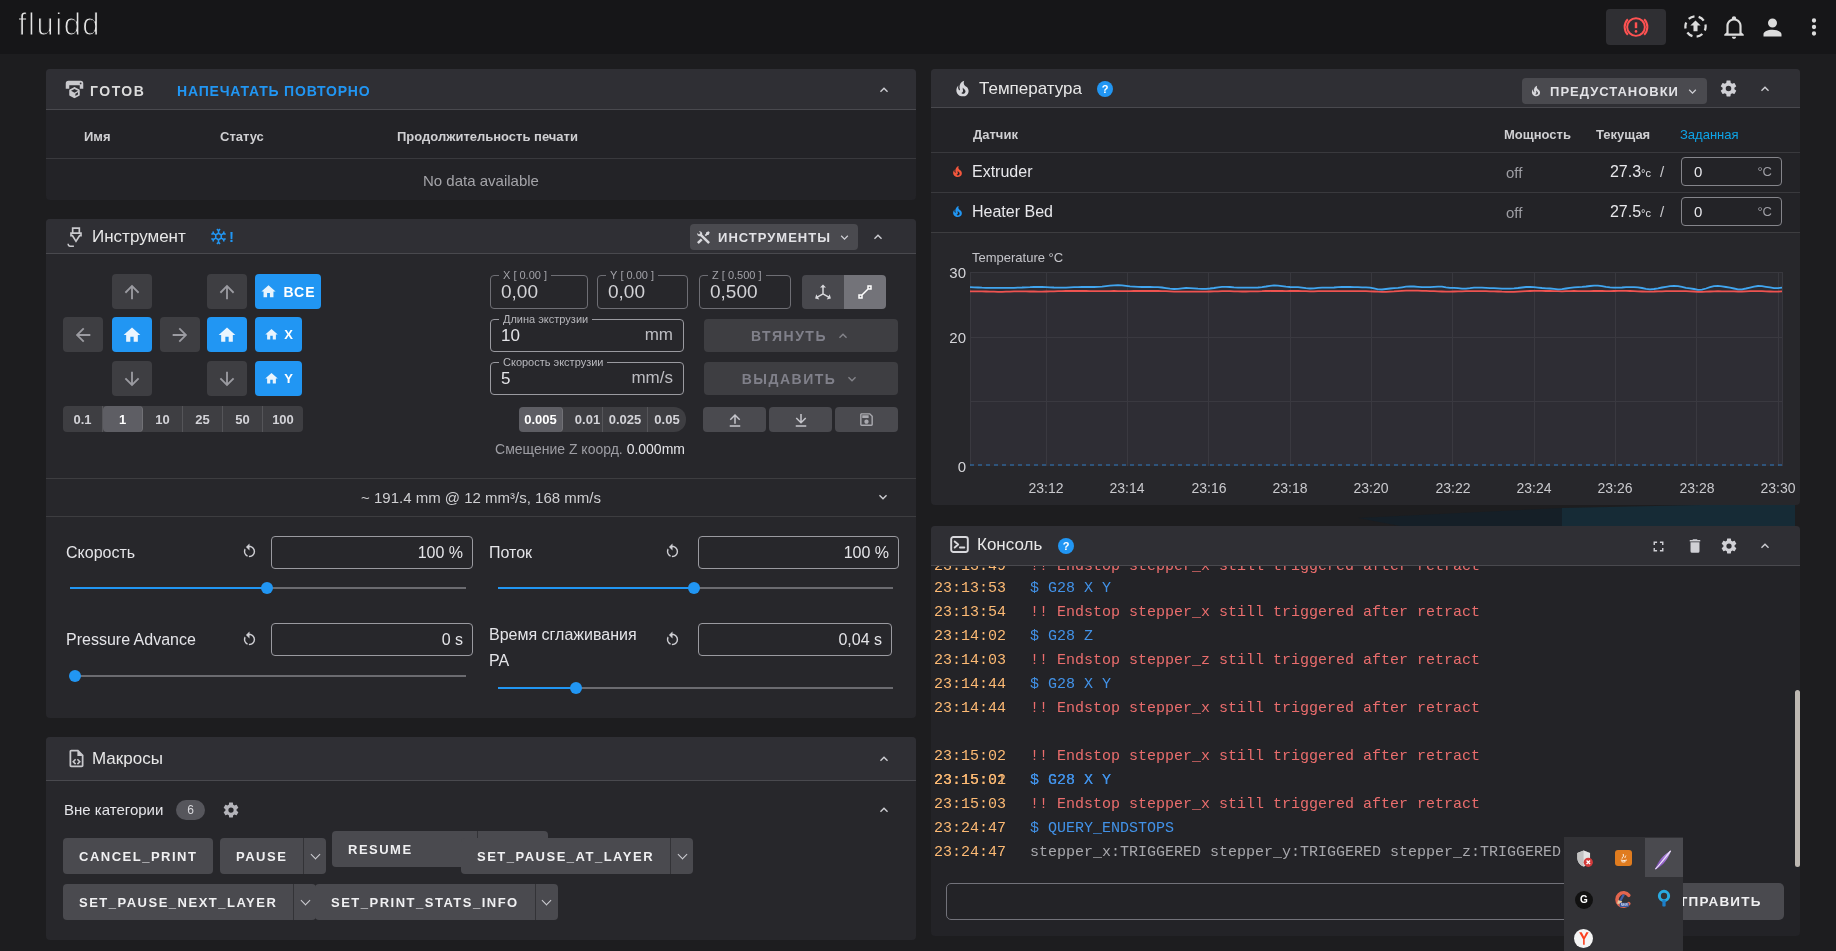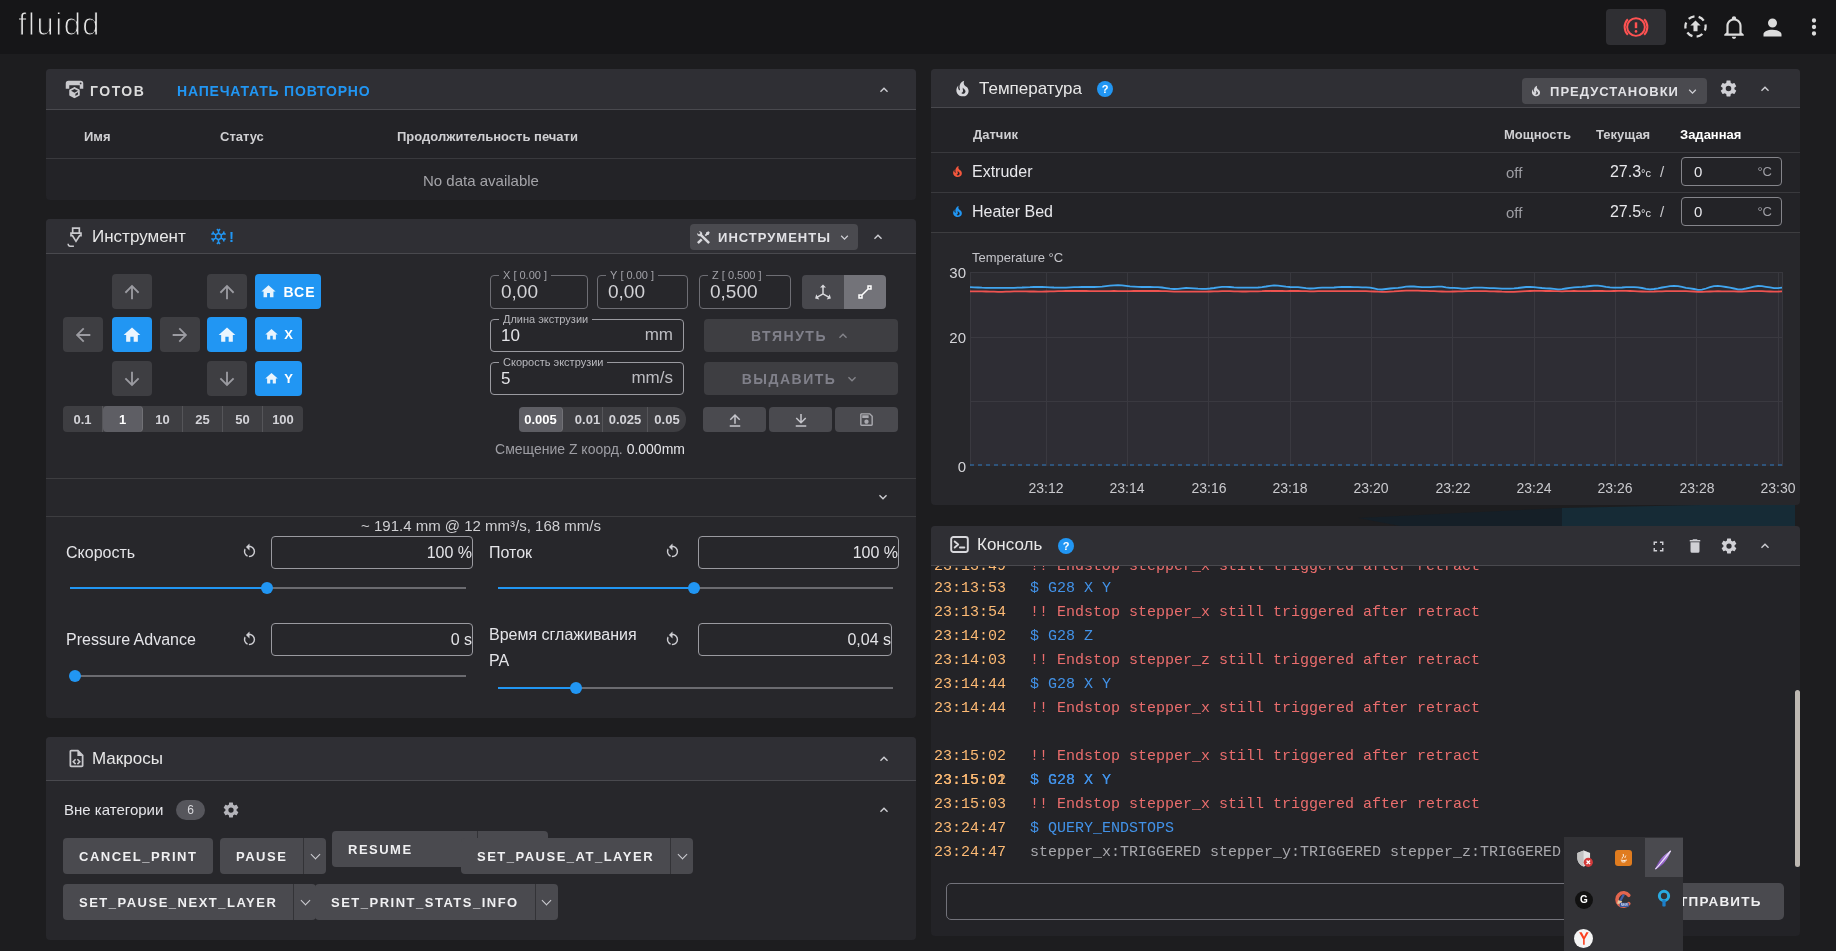--- a/index.html
+++ b/index.html
@@ -17,21 +17,21 @@
   .seg { height:100%; display:flex; align-items:center; justify-content:center; font-size:13px; font-weight:bold; color:#d3d3d8; border-right:1px solid rgba(255,255,255,0.12); }
   .seg.sel { background:#5e5e64; color:#fff; border-radius:4px; }
   .olin { position:absolute; border:1px solid #9a9aa0; border-radius:4px; }
   .olin.dim { border-color:#6e6e74; }
   .olin .lbl { position:absolute; left:8px; top:-7px; font-size:11px; color:#b8b8bd; background:#27272b; padding:0 4px; white-space:nowrap; }
   .olin.dim .lbl { color:#a2a2a8; }
   .olin .val { position:absolute; left:10px; top:5px; font-size:19px; color:#d2d2d6; }
   .olin .val2 { position:absolute; left:10px; top:6px; font-size:17px; color:#e4e4e8; }
   .olin .suf { position:absolute; right:10px; top:5px; font-size:17px; color:#bcbcc1; }
   .disbtxt { font-size:14px; font-weight:bold; letter-spacing:1.5px; color:#80808a; }
-  .numin { position:absolute; border:1px solid #9a9aa0; border-radius:4px; font-size:16px; color:#e4e4e8; display:flex; align-items:center; justify-content:flex-end; padding-right:0; }
+  .numin { position:absolute; border:1px solid #9a9aa0; border-radius:4px; font-size:16px; color:#e4e4e8; display:flex; align-items:center; justify-content:flex-end; padding-right:9px; }
   .slider { position:absolute; height:2px; background:#6b6b70; }
   .slider .fill { position:absolute; left:0; top:0; height:2px; background:#2196f3; }
   .slider .thumb { position:absolute; top:-5px; width:12px; height:12px; border-radius:50%; background:#2196f3; }
   .macro { position:absolute; height:36px; background:#4a4a4f; border-radius:4px; display:flex; align-items:center; }
   .macro span { padding:0 16px; font-size:13px; font-weight:bold; letter-spacing:1.5px; color:#f0f0f2; white-space:nowrap; }
   .macro i { width:1px; height:36px; background:rgba(0,0,0,0.3); }
   .macro b { width:22px; height:36px; display:flex; align-items:center; justify-content:center; }
   .macro b::after { content:""; width:6px; height:6px; border-right:1.8px solid #cfcfd4; border-bottom:1.8px solid #cfcfd4; transform:rotate(45deg); margin-bottom:3px; }
   .tinp { position:absolute; width:101px; height:29px; border:1px solid #85858b; border-radius:4px; }
   .tinp span { position:absolute; left:12px; top:5px; font-size:15px; color:#e8e8ec; }
@@ -268,21 +268,21 @@
         </svg>
       </div>
       <div class="btn" style="left:789px; top:188px; width:63px; height:25px; background:#4a4a4f;">
         <svg class="ic" width="17" height="17" viewBox="0 0 24 24" fill="#a9a9af">
           <path d="M17 3H5C3.89 3 3 3.9 3 5V19C3 20.1 3.89 21 5 21H19C20.1 21 21 20.1 21 19V7L17 3M19 19H5V5H16.17L19 7.83V19M12 12C10.34 12 9 13.34 9 15S10.34 18 12 18 15 16.66 15 15 13.66 12 12 12M6 6H15V10H6V6Z"></path>
         </svg>
       </div>
       <div class="abs" style="left:424px; top:222px; width:240px; font-size:14px; color:#9e9ea4; text-align:center;">Смещение Z коорд. <span style="color:#e4e4e8;">0.000mm</span></div>
 
       <div class="abs" style="left:0; top:259px; width:870px; border-top:1px solid rgba(255,255,255,0.1);"></div>
-      <div class="abs" style="left:0; top:270px; width:870px; text-align:center; font-size:15px; color:#cfcfd2;margin-top:28px;">~ 191.4 mm @ 12 mm³/s, 168 mm/s</div>
+      <div class="abs" style="left:0; top:270px; width:870px; text-align:center; font-size:15px; color:#cfcfd2;">~ 191.4 mm @ 12 mm³/s, 168 mm/s</div>
       <svg class="ic abs" style="left:829px; top:270px;" width="16" height="16" viewBox="0 0 24 24" fill="#cfcfd4">
         <path d="M7.41,8.58L12,13.17L16.59,8.58L18,10L12,16L6,10L7.41,8.58Z"></path>
       </svg>
       <div class="abs" style="left:0; top:297px; width:870px; border-top:1px solid rgba(255,255,255,0.1);"></div>
     </div>
     <div id="c2-sliders">
       <div class="abs" style="left:20px; top:325px; font-size:16px; color:#e4e4e8;">Скорость</div>
       <svg class="ic abs rst" style="left:195px; top:324px;" width="17" height="17" viewBox="0 0 24 24" fill="#cfcfd4">
         <path d="M12,4C14.1,4 16.1,4.8 17.6,6.3C20.7,9.4 20.7,14.5 17.6,17.6C15.8,19.5 13.3,20.2 10.9,19.9L11.4,17.9C13.1,18.1 14.9,17.5 16.2,16.2C18.5,13.9 18.5,10.1 16.2,7.7C15.1,6.6 13.5,6 12,6V10.6L7,5.6L12,0.6V4M6.3,17.6C3.7,15 3.3,11 5.1,7.9L6.6,9.4C5.5,11.6 5.9,14.4 7.8,16.2C8.3,16.7 8.9,17.1 9.6,17.4L9,19.4C8,19 7.1,18.4 6.3,17.6Z"></path>
       </svg>
@@ -394,21 +394,21 @@
       </svg>
       <svg class="ic abs" style="left:826px; top:12px;" width="16" height="16" viewBox="0 0 24 24" fill="#cfcfd4">
         <path d="M7.41,15.41L12,10.83L16.59,15.41L18,14L12,8L6,14L7.41,15.41Z"></path>
       </svg>
     </div>
     <div id="c4-table">
       <div class="abs" style="left:0; top:39px; width:869px; height:124px; background:#232327;"></div>
       <div class="abs" style="left:42px; top:58px; font-size:13px; font-weight:bold; color:#cfcfd2;">Датчик</div>
       <div class="abs" style="left:573px; top:58px; font-size:13px; font-weight:bold; color:#cfcfd2;">Мощность</div>
       <div class="abs" style="left:665px; top:58px; font-size:13px; font-weight:bold; color:#cfcfd2;">Текущая</div>
-      <div class="abs" style="left:749px; top:58px; font-size:13px; font-weight:bold; color:#ffffff;">Заданная</div>
+      <div class="abs" style="left:749px; top:58px; font-size:13px; font-weight:normal; color:#0ea5e9;">Заданная</div>
       <div class="abs" style="left:0; top:83px; width:869px; border-top:1px solid rgba(255,255,255,0.1);"></div>
       <svg class="ic abs" style="left:19px; top:95px;" width="15" height="15" viewBox="0 0 24 24" fill="#f4573d">
         <path d="M17.66 11.2C17.43 10.9 17.15 10.64 16.89 10.38C16.22 9.78 15.46 9.35 14.82 8.72C13.33 7.26 13 4.85 13.95 3C13 3.23 12.17 3.75 11.46 4.32C8.87 6.4 7.85 10.07 9.07 13.22C9.11 13.32 9.15 13.42 9.15 13.55C9.15 13.77 9 13.97 8.8 14.05C8.57 14.15 8.33 14.09 8.14 13.93C8.08 13.88 8.04 13.83 8 13.76C6.87 12.33 6.69 10.28 7.45 8.64C5.78 10 4.87 12.3 5 14.47C5.06 14.97 5.12 15.47 5.29 15.97C5.43 16.57 5.7 17.17 6 17.7C7.08 19.43 8.95 20.67 10.96 20.92C13.1 21.19 15.39 20.8 17.03 19.32C18.86 17.66 19.5 15 18.56 12.72L18.43 12.46C18.22 12 17.66 11.2 17.66 11.2M14.5 17.5C14.22 17.74 13.76 18 13.4 18.1C12.28 18.5 11.16 17.94 10.5 17.28C11.69 17 12.4 16.12 12.61 15.23C12.78 14.43 12.46 13.77 12.33 13C12.21 12.26 12.23 11.63 12.5 10.94C12.69 11.32 12.89 11.7 13.13 12C13.9 13 15.11 13.44 15.37 14.8C15.41 14.94 15.43 15.08 15.43 15.23C15.46 16.05 15.1 16.95 14.5 17.5H14.5Z"></path>
       </svg>
       <div class="abs" style="left:41px; top:94px; font-size:16px; color:#e8e8ec;">Extruder</div>
       <div class="abs" style="left:575px; top:95px; font-size:15px; color:#9e9ea4;">off</div>
       <div class="abs" style="left:665px; top:94px; width:55px; text-align:right; font-size:16px; color:#e8e8ec;">27.3<span style="font-size:11px;">°c</span></div>
       <div class="abs" style="left:729px; top:94px; font-size:15px; color:#c9c9cd;">/</div>
       <div class="tinp" style="left:750px; top:88px;">
         <span>0</span>

